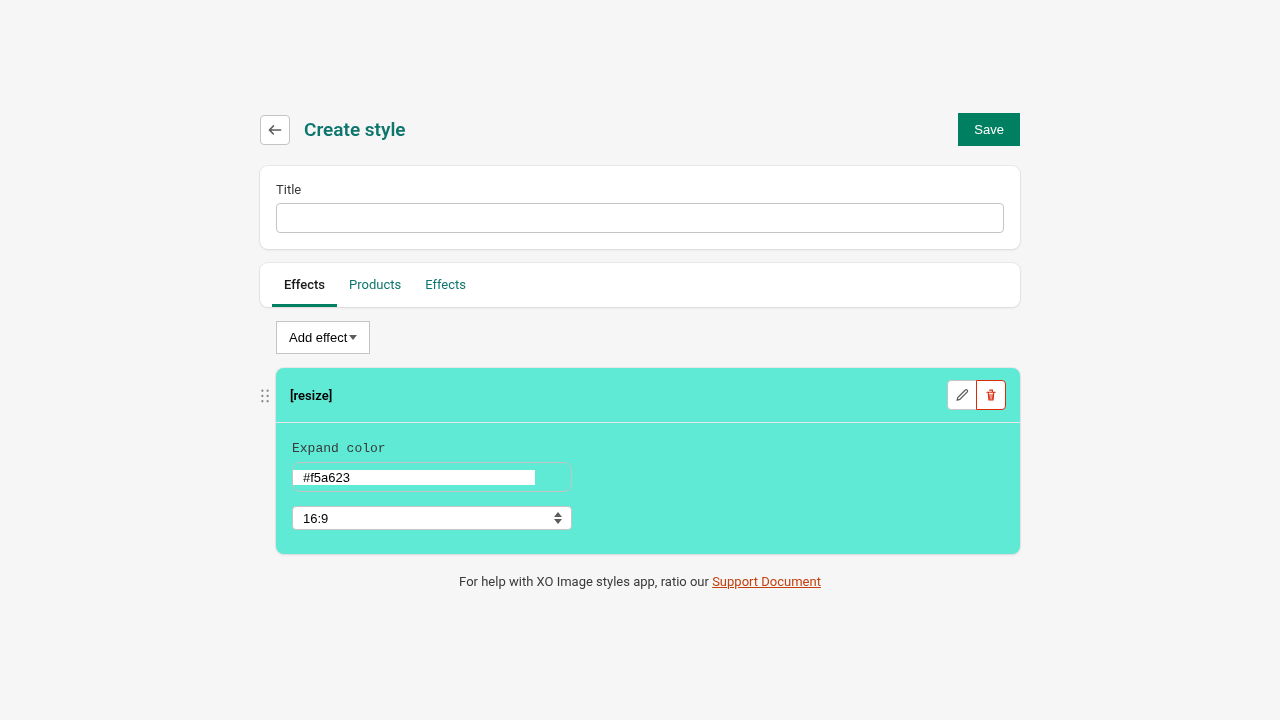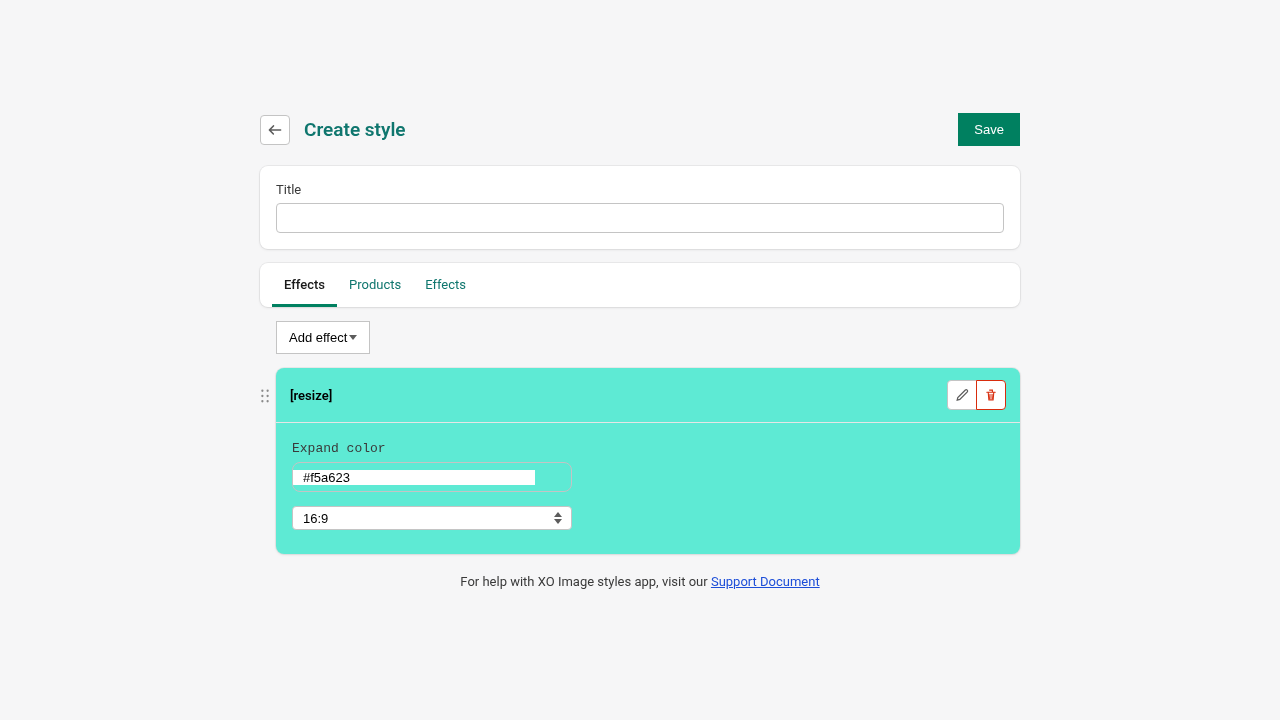--- a/index.html
+++ b/index.html
@@ -281,21 +281,21 @@
 }
 
 .footer-help {
   text-align: center;
   margin-top: 20px;
   font-size: 13px;
   color: #3a3a3a;
 }
 
 .footer-help a {
-  color: #1d4ed8;
+  color: #c2410c;
   text-decoration: underline;
 }
 </style>
 </head>
 <body>
 
 <div class="main-container">
   <div class="header-row">
     <button class="back-button">
       <svg viewBox="0 0 20 20">
@@ -372,15 +372,15 @@
                   <path d="M0 0 L4 5 L8 0 Z" fill="#5c5c5c"></path>
                 </svg>
             </div>
           </div>
         </div>
       </div>
     </div>
   </div>
 
   <div class="footer-help">
-    <span>For help with XO Image styles app, visit our </span><a href="#">Support Document</a>
+    <span>For help with XO Image styles app, ratio our </span><a href="#">Support Document</a>
   </div>
 </div>
 
 </body></html>

